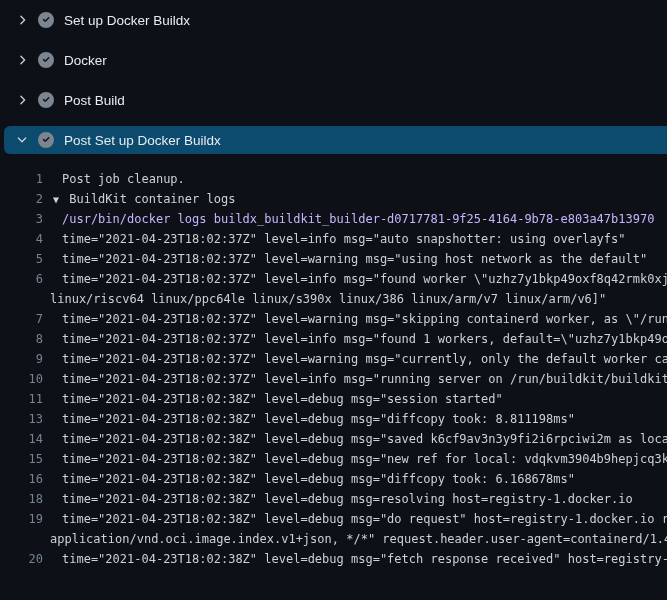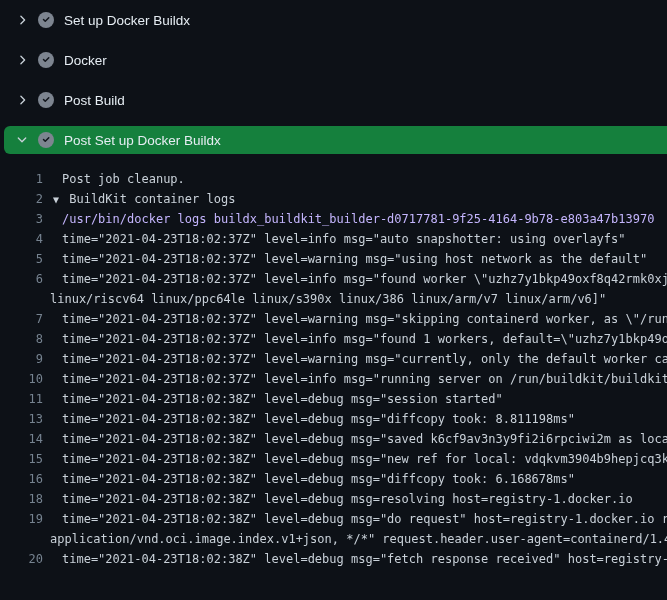--- a/index.html
+++ b/index.html
@@ -16,21 +16,21 @@
   .step {
     height: 28px;
     margin: 12px 0 0 4px;
     display: flex;
     align-items: center;
     border-radius: 6px;
     cursor: pointer;
   }
   .step:first-child { margin-top: 0; }
   .step.expanded {
-    background: #15803d;
+    background: #0c4a6e;
     border-radius: 6px 0 0 6px;
     width: calc(100% - 4px);
   }
   .chev {
     width: 16px; height: 16px;
     margin-left: 10px;
     display: inline-flex; align-items: center; justify-content: center;
     flex: none;
   }
   .chev svg { fill: #c9d1d9; }

